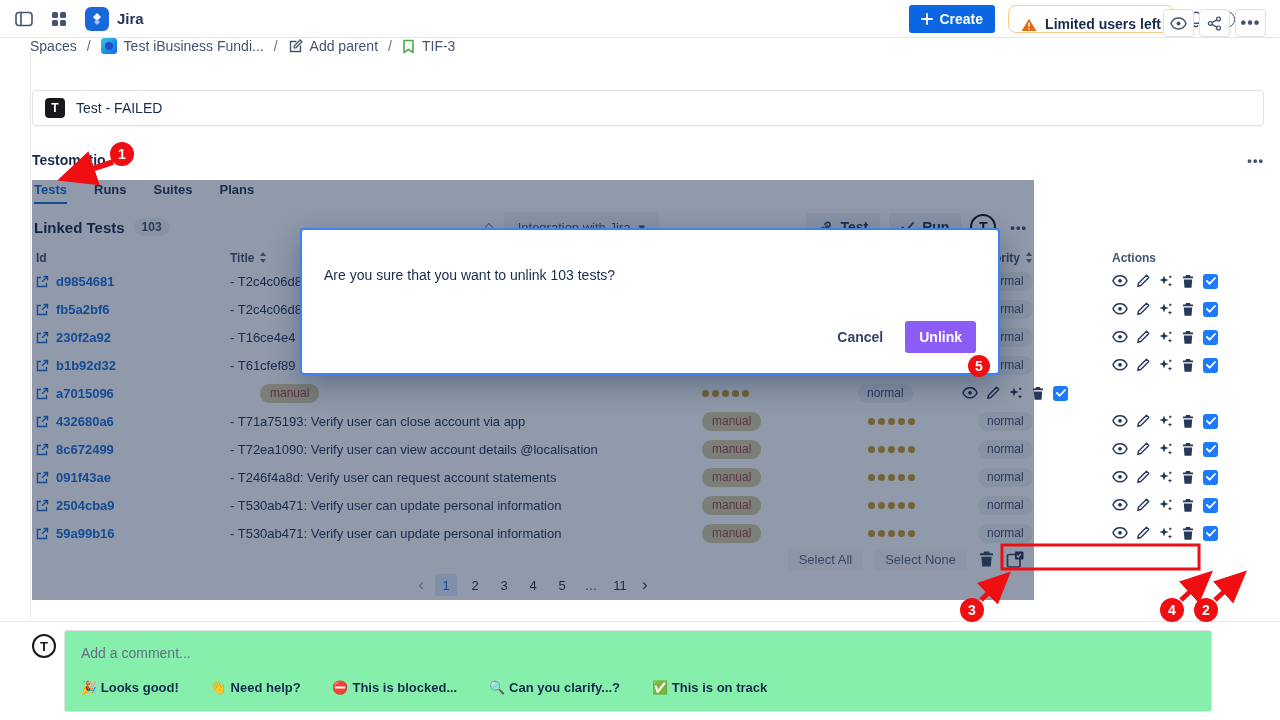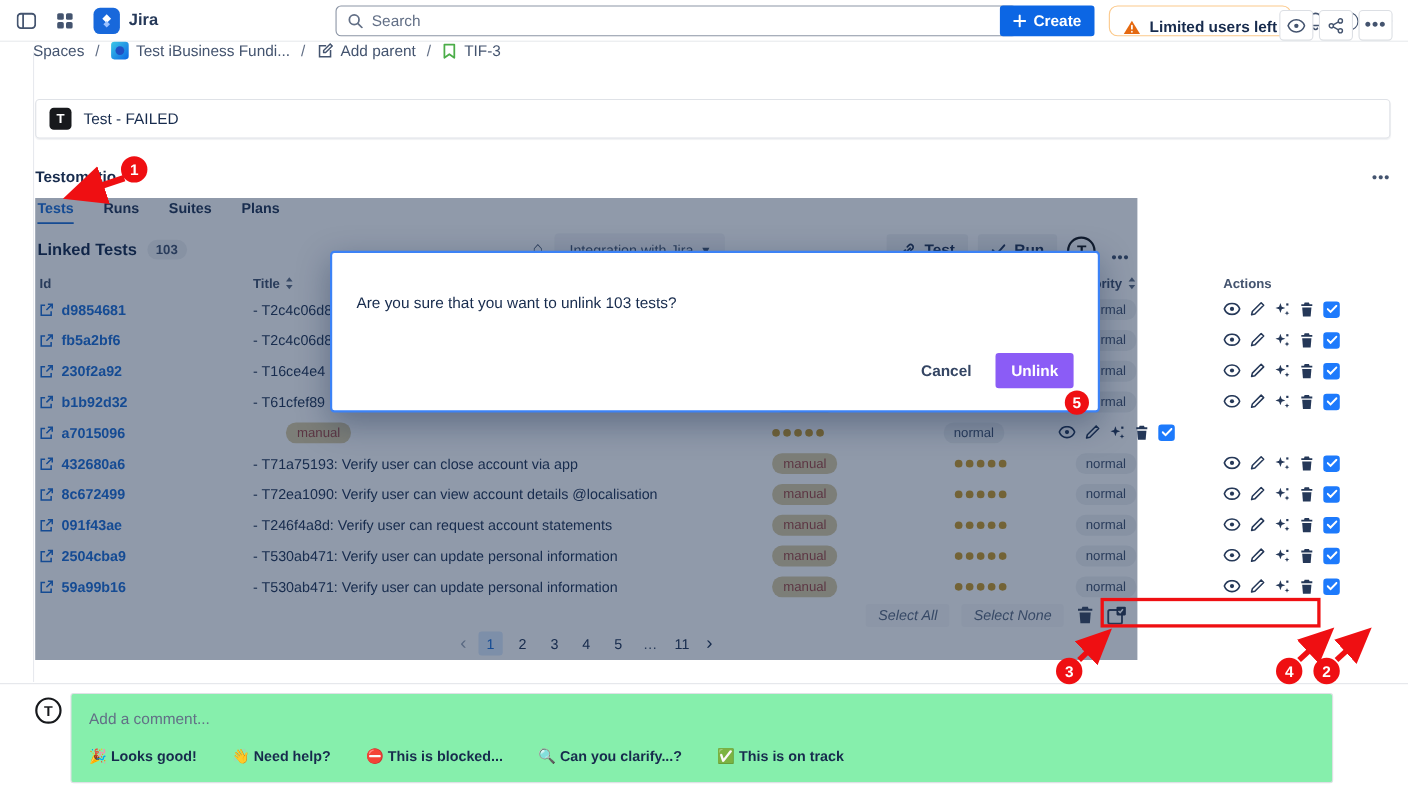--- a/index.html
+++ b/index.html
@@ -49,21 +49,21 @@
   
   .widget { position:absolute; left:32px; top:180px; width:1002px; height:420px; background:#fff; }
   .tabbar { height:26px; display:flex; align-items:flex-start; gap:27px; padding-left:2px; font-size:13px; font-weight:700; color:#253858; }
   .tab { height:24px; line-height:20px; cursor:pointer; }
   .tab.active { color:#1f6fd6; box-shadow:inset 0 -2px 0 #1f6fd6; }
   .toolbar { height:42px; display:flex; align-items:center; padding:0 2px; position:relative; }
   .lt-title { font-size:15px; font-weight:600; color:#172b4d; }
   .lt-badge { margin-left:9px; background:#eef0f3; border-radius:9px; padding:2px 8px; font-size:12px; font-weight:700; color:#44546f; }
   .integration { position:absolute; left:452px; top:6px; display:flex; align-items:center; gap:10px; color:#44546f; }
   .integ-btn { height:30px; background:#f4f5f7; border-radius:4px; display:flex; align-items:center; gap:8px; padding:0 14px; font-size:13px; color:#44546f; cursor:pointer; }
-  .toolbar-right { margin-left:auto; display:flex; align-items:flex-end; gap:9px; }
+  .toolbar-right { margin-left:auto; display:flex; align-items:center; gap:9px; }
   .tbtn { height:28px; background:#f1f2f4; border-radius:3px; display:flex; align-items:center; gap:7px; padding:0 12px; font-size:14px; font-weight:600; color:#253858; cursor:pointer; }
   .tlogo { width:26px; height:26px; border:2px solid #17191c; border-radius:50%; background:#fff; color:#17191c; font-size:14px; font-weight:800; display:flex; align-items:center; justify-content:center; }
   .tmore { font-size:13px; font-weight:700; letter-spacing:1px; color:#44546f; padding:0 5px; cursor:pointer; }
 
   .grid-cols { display:grid; grid-template-columns:198px 442px 166px 120px 150px 156px; align-items:center; }
   .thead { height:19px; font-size:12px; font-weight:700; color:#44546f; }
   .thead .c1 { padding-left:4px; }
   .hcell { display:flex; align-items:center; gap:5px; }
   .c5 { padding-left:20px; } .c6 { padding-left:4px; }
   .sort { display:inline-block; width:8px; height:11px; position:relative; }
@@ -76,21 +76,21 @@
   .r-badge-cell { padding-left:30px; }
   .badge-manual { display:inline-block; background:#dbcda5; color:#a14a45; border-radius:9px; padding:2.5px 10px; font-size:12px; }
   .r-dots { padding-left:30px; display:flex; gap:3px; }
   .dot { width:7px; height:7px; border-radius:50%; background:#cb9c2c; }
   .r-prio-cell { padding-left:20px; }
   .pill-normal { display:inline-block; background:#eef0f3; color:#44546f; border-radius:9px; padding:2.5px 9px; font-size:12px; }
   .r-actions { display:flex; align-items:center; gap:8px; padding-left:4px; color:#253858; }
   .act { cursor:pointer; display:flex; }
   .cbx { width:15px; height:15px; border-radius:3px; background:#1d7afc; color:#fff; display:flex; align-items:center; justify-content:center; cursor:pointer; }
 
-  .wfooter { height:24px; margin-top:0; display:flex; align-items:center; justify-content:flex-end; gap:11px; padding-right:10px;font-style:italic; }
+  .wfooter { height:24px; margin-top:0; display:flex; align-items:center; justify-content:flex-end; gap:11px; padding-right:10px; }
   .sel-btn { font-size:13px; color:#5e6c84; background:#f7f8f9; border-radius:3px; padding:3px 11px; cursor:pointer; }
   .foot-ic { color:#3c4a63; cursor:pointer; display:flex; }
 
   .pager { height:28px; display:flex; align-items:center; justify-content:center; gap:7px; font-size:13px; color:#253858; }
   .page { min-width:22px; height:22px; display:flex; align-items:center; justify-content:center; border-radius:3px; cursor:pointer; }
   .page.current { background:#dcebfe; color:#1f6fd6; }
   .page.ell { cursor:default; color:#44546f; }
   .chev { font-size:17px; color:#253858; cursor:pointer; padding:0 4px; }
   .chev.prev { color:#9ea8b7; }
 
@@ -141,29 +141,20 @@
       </span>
       <span class="logo-wrap">
         <span class="jira-logo">
           <svg width="14" height="14" viewBox="0 0 14 14">
               <path d="M7 1l4 4-4 4-4-4z" fill="#fff"></path>
               <path d="M7 7l3 3-3 3-3-3z" fill="#9dc2ff"></path>
             </svg>
         </span>
         <span class="logo-word">Jira</span>
       </span>
-    </div>
-    <div class="search-wrap">
-      <span>
-        <svg width="14" height="14" viewBox="0 0 14 14">
-            <circle cx="6" cy="6" r="4.4" fill="none" stroke="#626f86" stroke-width="1.6"></circle>
-            <line x1="9.4" y1="9.4" x2="13" y2="13" stroke="#626f86" stroke-width="1.6" stroke-linecap="round"></line>
-          </svg>
-      </span>
-      <input value="" placeholder="Search" style="">
     </div>
     <div class="tb-right">
       <span class="create-btn">
         <svg width="12" height="12" viewBox="0 0 12 12">
             <path d="M6 1v10M1 6h10" stroke="#fff" stroke-width="1.8" stroke-linecap="round"></path>
           </svg>
         <span>Create</span>
       </span>
       <span class="limited-btn">
         <svg width="16" height="14" viewBox="0 0 16 14">

